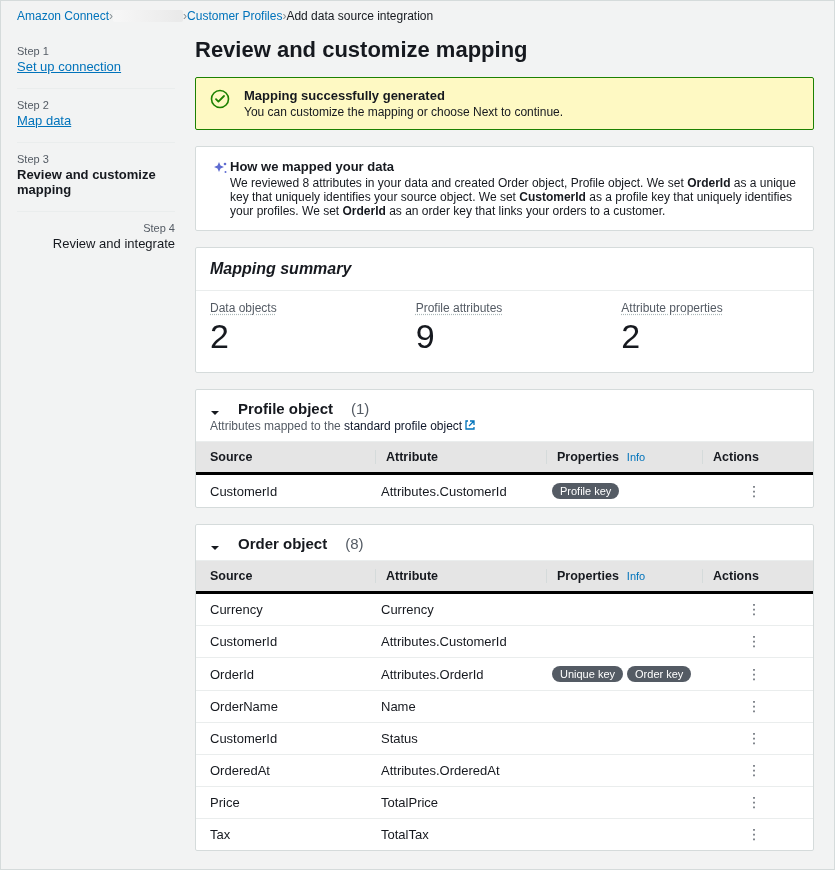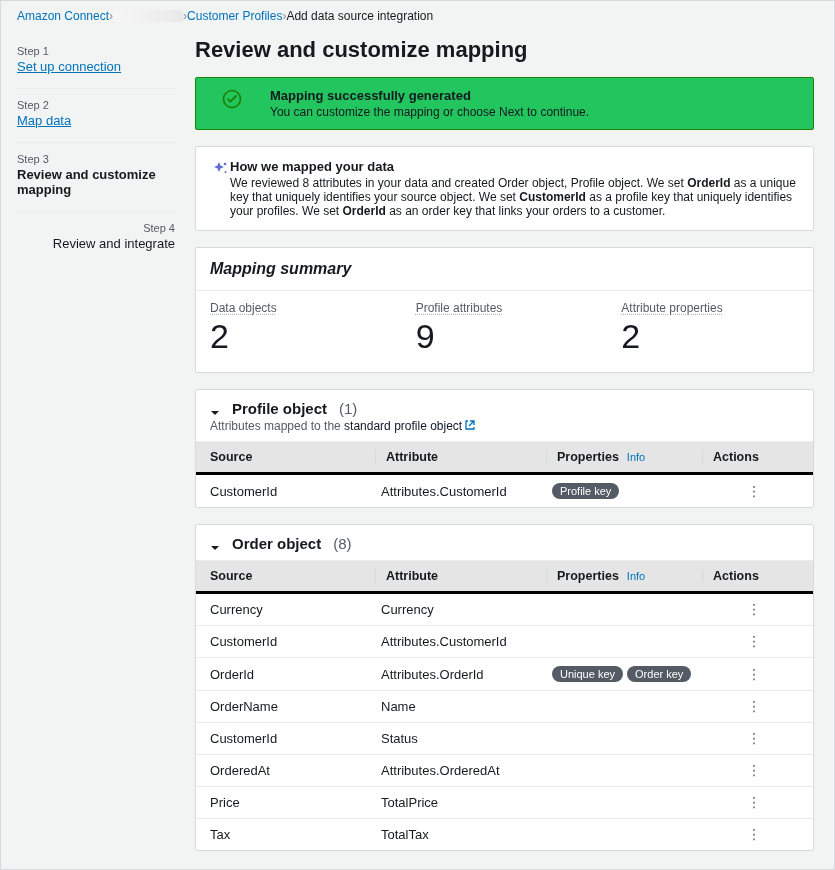--- a/index.html
+++ b/index.html
@@ -64,24 +64,24 @@
     background: #fff;
     border: 1px solid #d5dbdb;
     border-radius: 2px;
     margin-bottom: 16px;
   }
   .alert-success {
     border-left: 1px solid #1d8102;
     border-right: 1px solid #1d8102;
     border-top: 1px solid #1d8102;
     border-bottom: 1px solid #1d8102;
-    background: #22c55e;
+    background: #fef9c3;
     display: flex;
-    gap: 28px;
-    padding: 10px 26px;
+    gap: 14px;
+    padding: 10px 14px;
   }
   .alert-success .icon, .info-card .icon {
     flex: 0 0 auto;
     width: 20px; height: 20px;
     margin-top: 1px;
   }
   .alert-success .title { font-weight: 700; font-size: 13px; }
   .alert-success .body, .info-card .body { font-size: 12px; margin-top: 2px; color:#16191f; }
   .info-card {
     display: flex;
@@ -116,21 +116,21 @@
     font-size: 34px;
     font-weight: 300;
     margin-top: 2px;
   }
 
   .obj-card .obj-header {
     padding: 10px 14px 8px 14px;
   }
   .obj-title {
     font-size: 15px; font-weight: 700;
-    display: flex; align-items: center; gap: 12px;
+    display: flex; align-items: center; gap: 18px;
   }
   .obj-title .count { font-weight: 400; color:#545b64;}
   .obj-sub { font-size: 12px; margin-top: 2px; color:#545b64;}
   .obj-sub a { color:#0f172a; }
   .table-head, .table-row {
     display: grid;
     grid-template-columns: 165px 165px 150px 55px;
     align-items: center;
     padding: 8px 14px;
     font-size: 13px;

